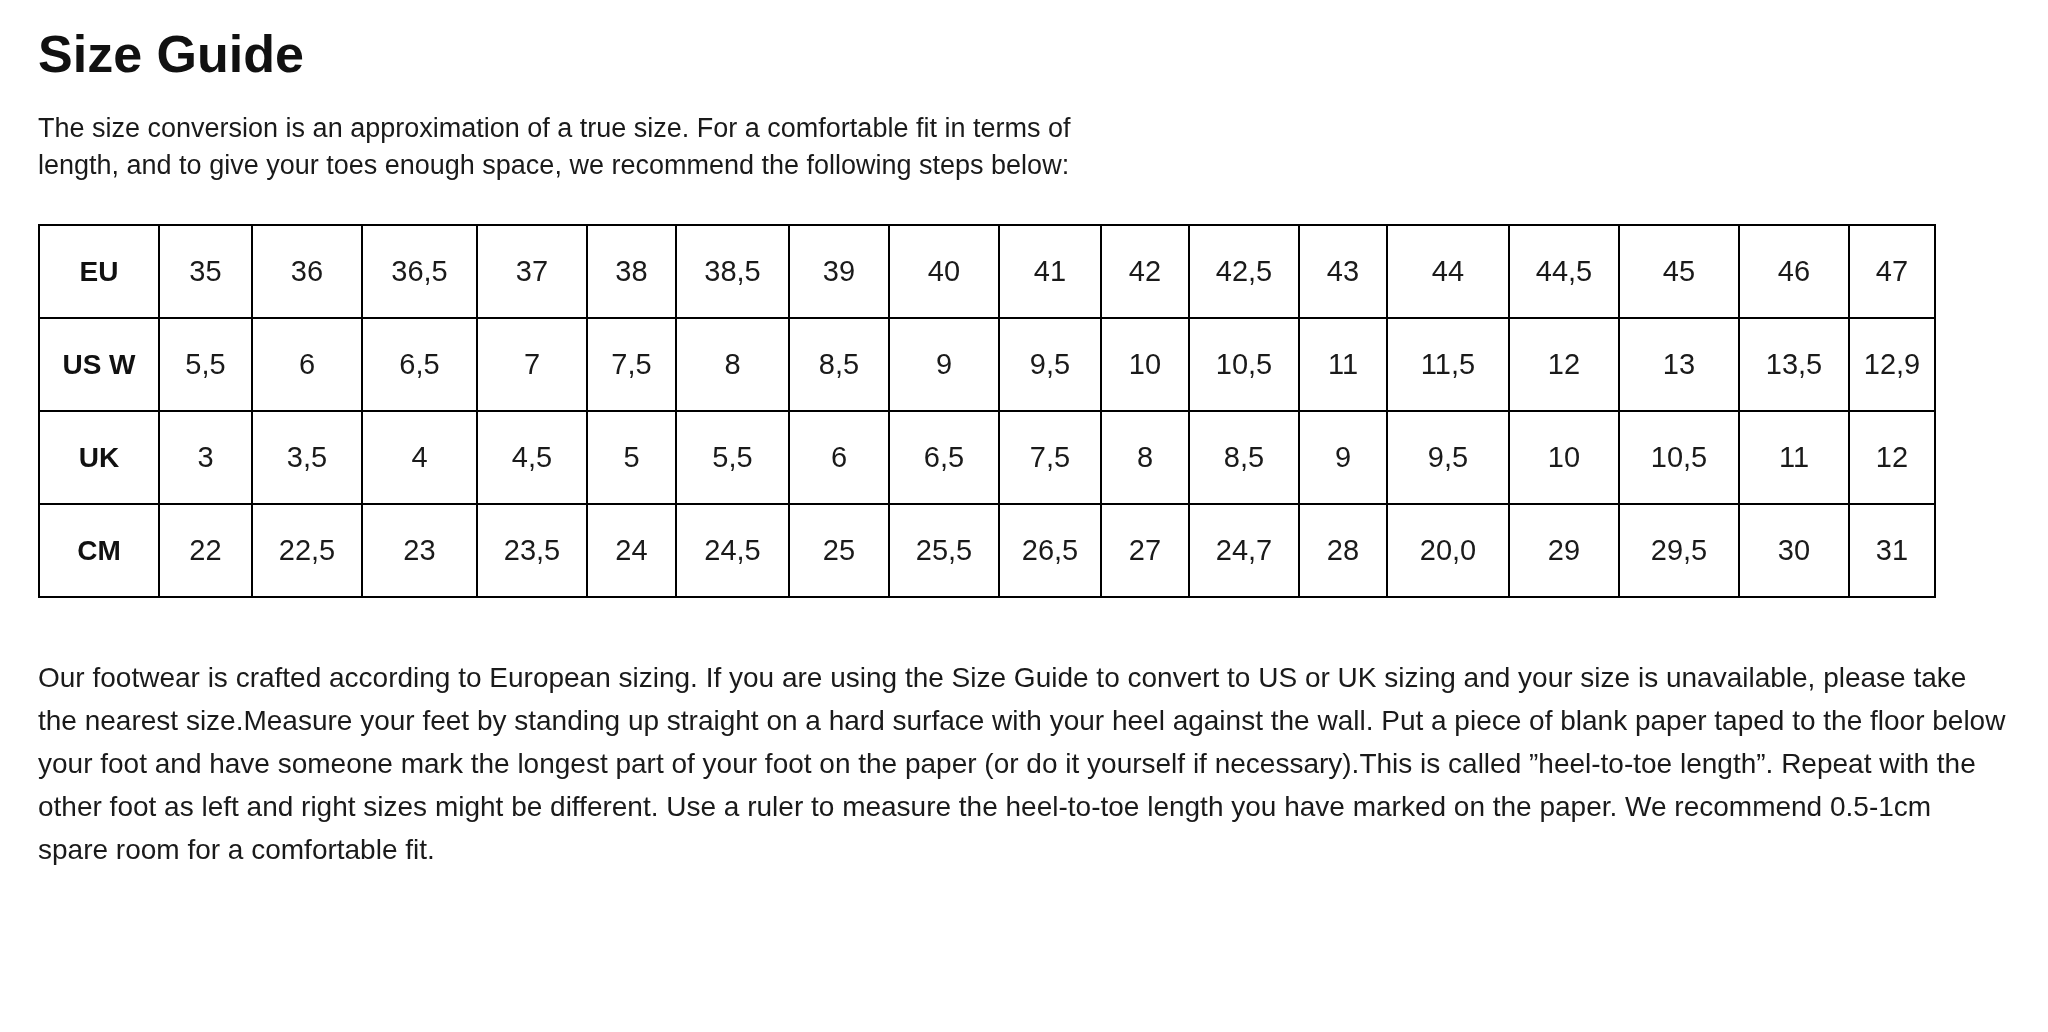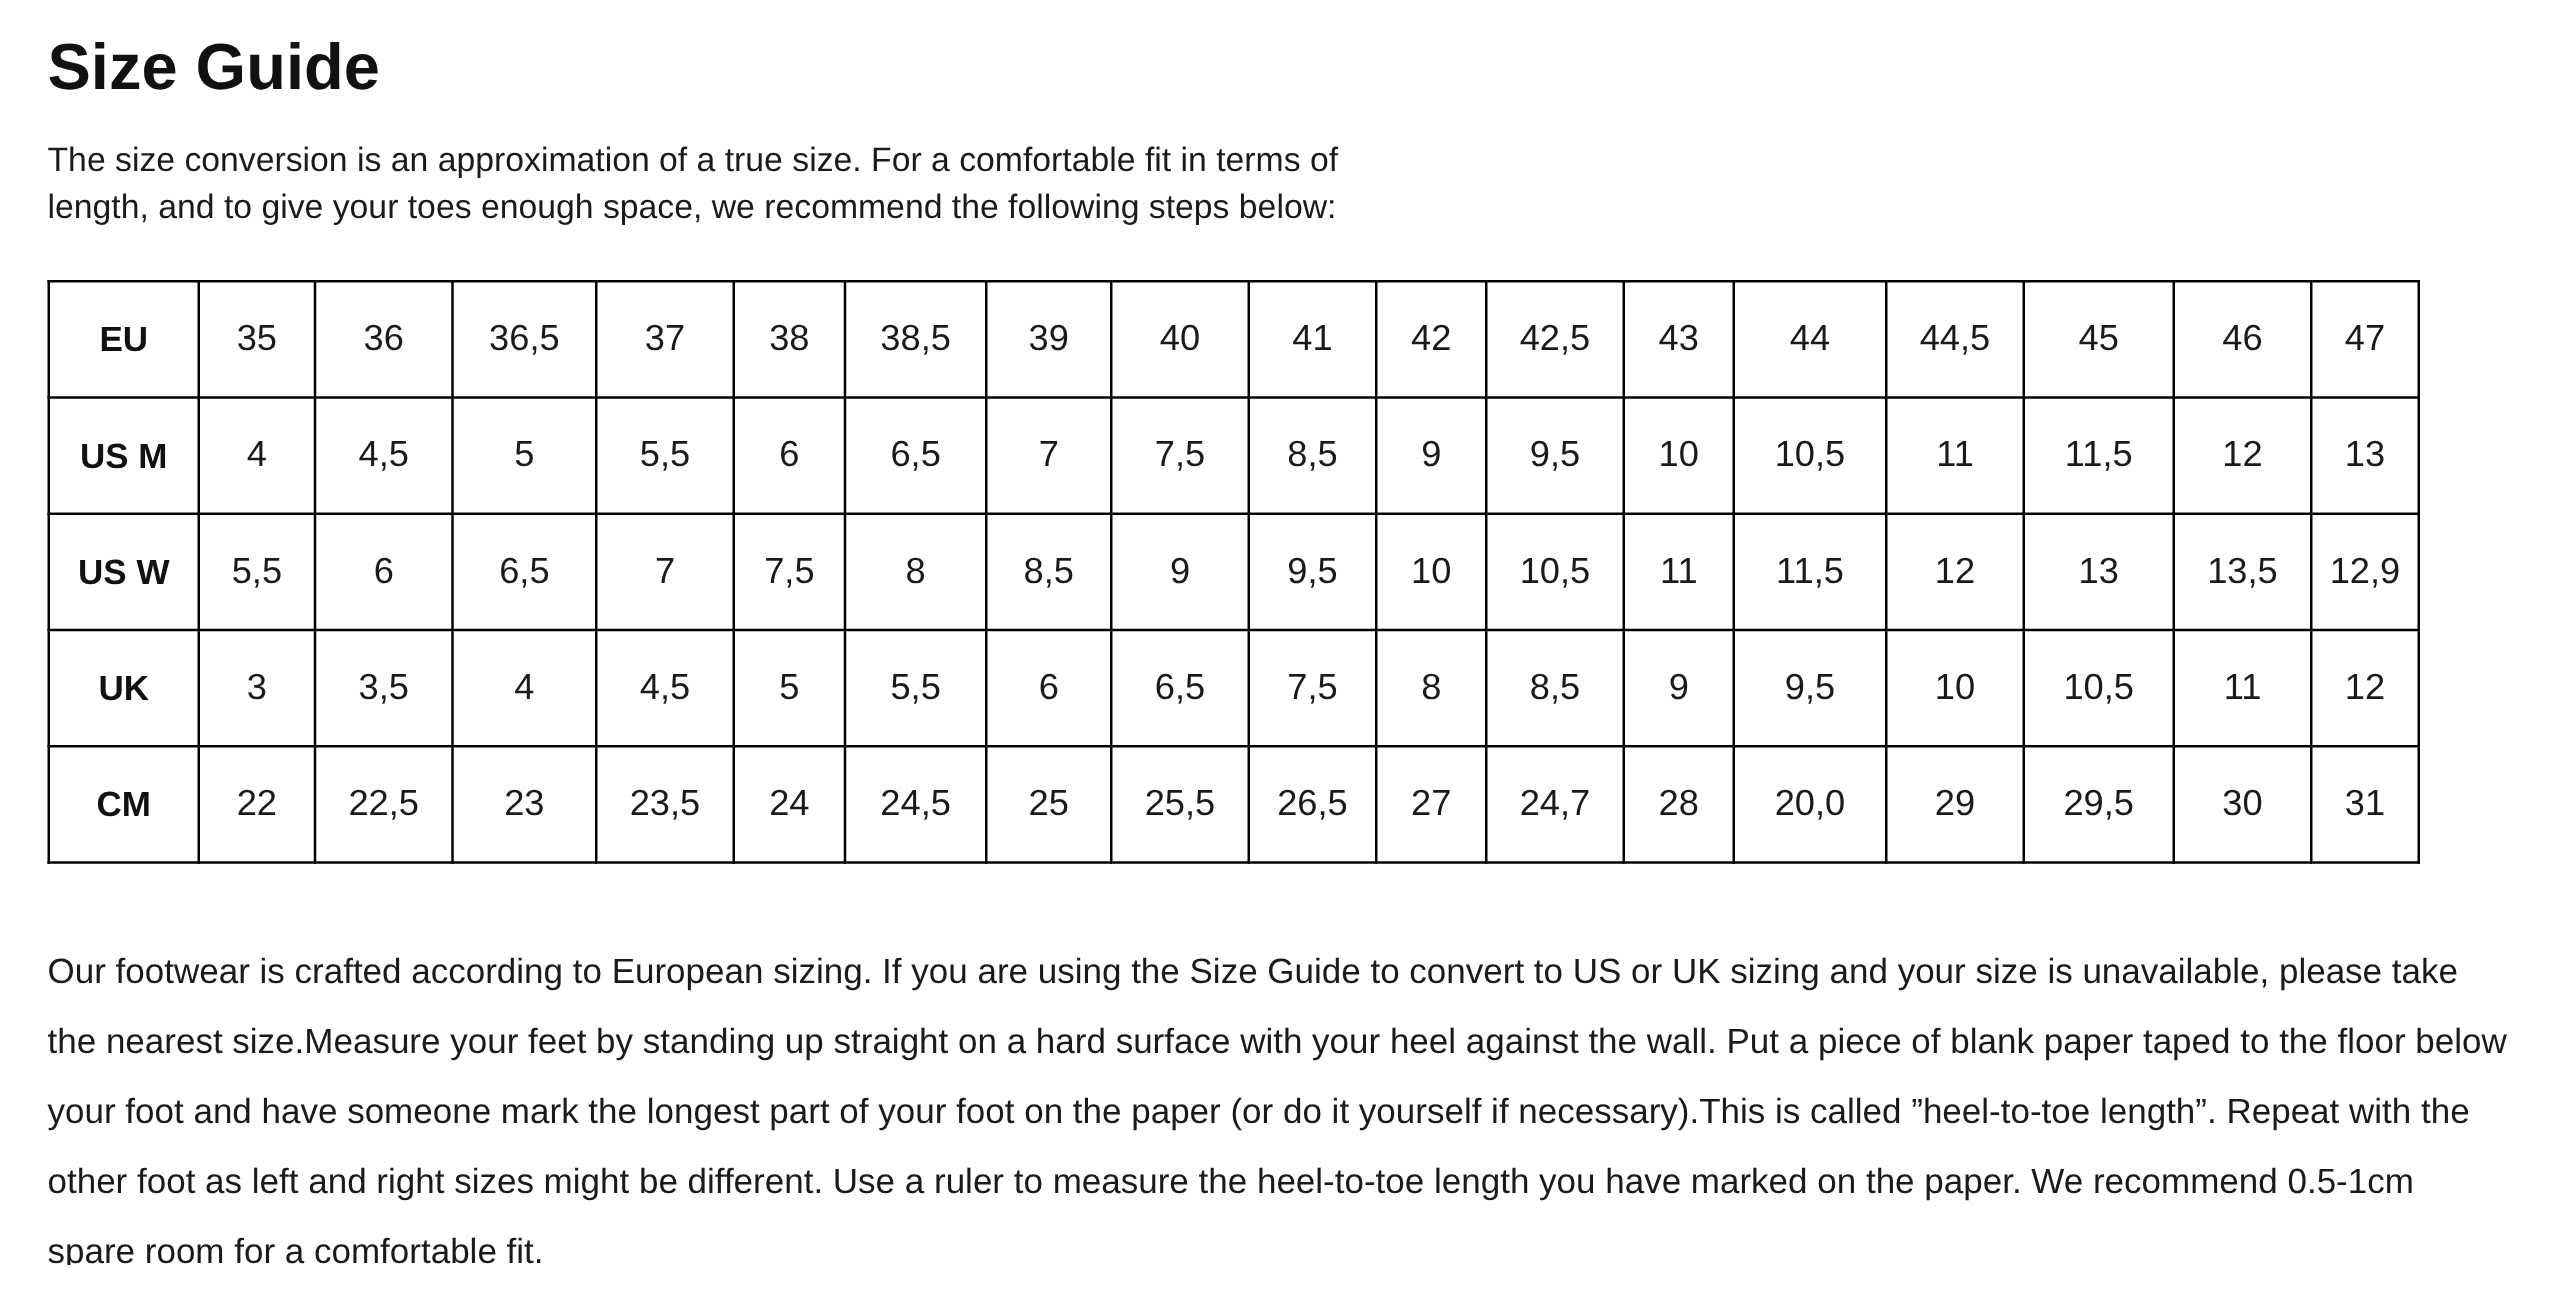--- a/index.html
+++ b/index.html
@@ -54,21 +54,21 @@
     font-size: 28px;
     color: #111111;
   }
   table.size-table td {
     font-weight: 400;
   }
   .footer-text {
     margin: 58px 0 0 0;
     max-width: 1968px;
     font-size: 28px;
-    line-height: 56px;
+    line-height: 43px;
     color: #1a1a1a;
   }
 </style>
 </head>
 <body>
 
 <div class="page">
 
   <h1 class="page-title">Size Guide</h1>
 
@@ -108,40 +108,20 @@
           <td>40</td>
           <td>41</td>
           <td>42</td>
           <td>42,5</td>
           <td>43</td>
           <td>44</td>
           <td>44,5</td>
           <td>45</td>
           <td>46</td>
           <td>47</td>
-        </tr>
-        <tr>
-          <th>US M</th>
-          <td>4</td>
-          <td>4,5</td>
-          <td>5</td>
-          <td>5,5</td>
-          <td>6</td>
-          <td>6,5</td>
-          <td>7</td>
-          <td>7,5</td>
-          <td>8,5</td>
-          <td>9</td>
-          <td>9,5</td>
-          <td>10</td>
-          <td>10,5</td>
-          <td>11</td>
-          <td>11,5</td>
-          <td>12</td>
-          <td>13</td>
         </tr>
         <tr>
           <th>US W</th>
           <td>5,5</td>
           <td>6</td>
           <td>6,5</td>
           <td>7</td>
           <td>7,5</td>
           <td>8</td>
           <td>8,5</td>

